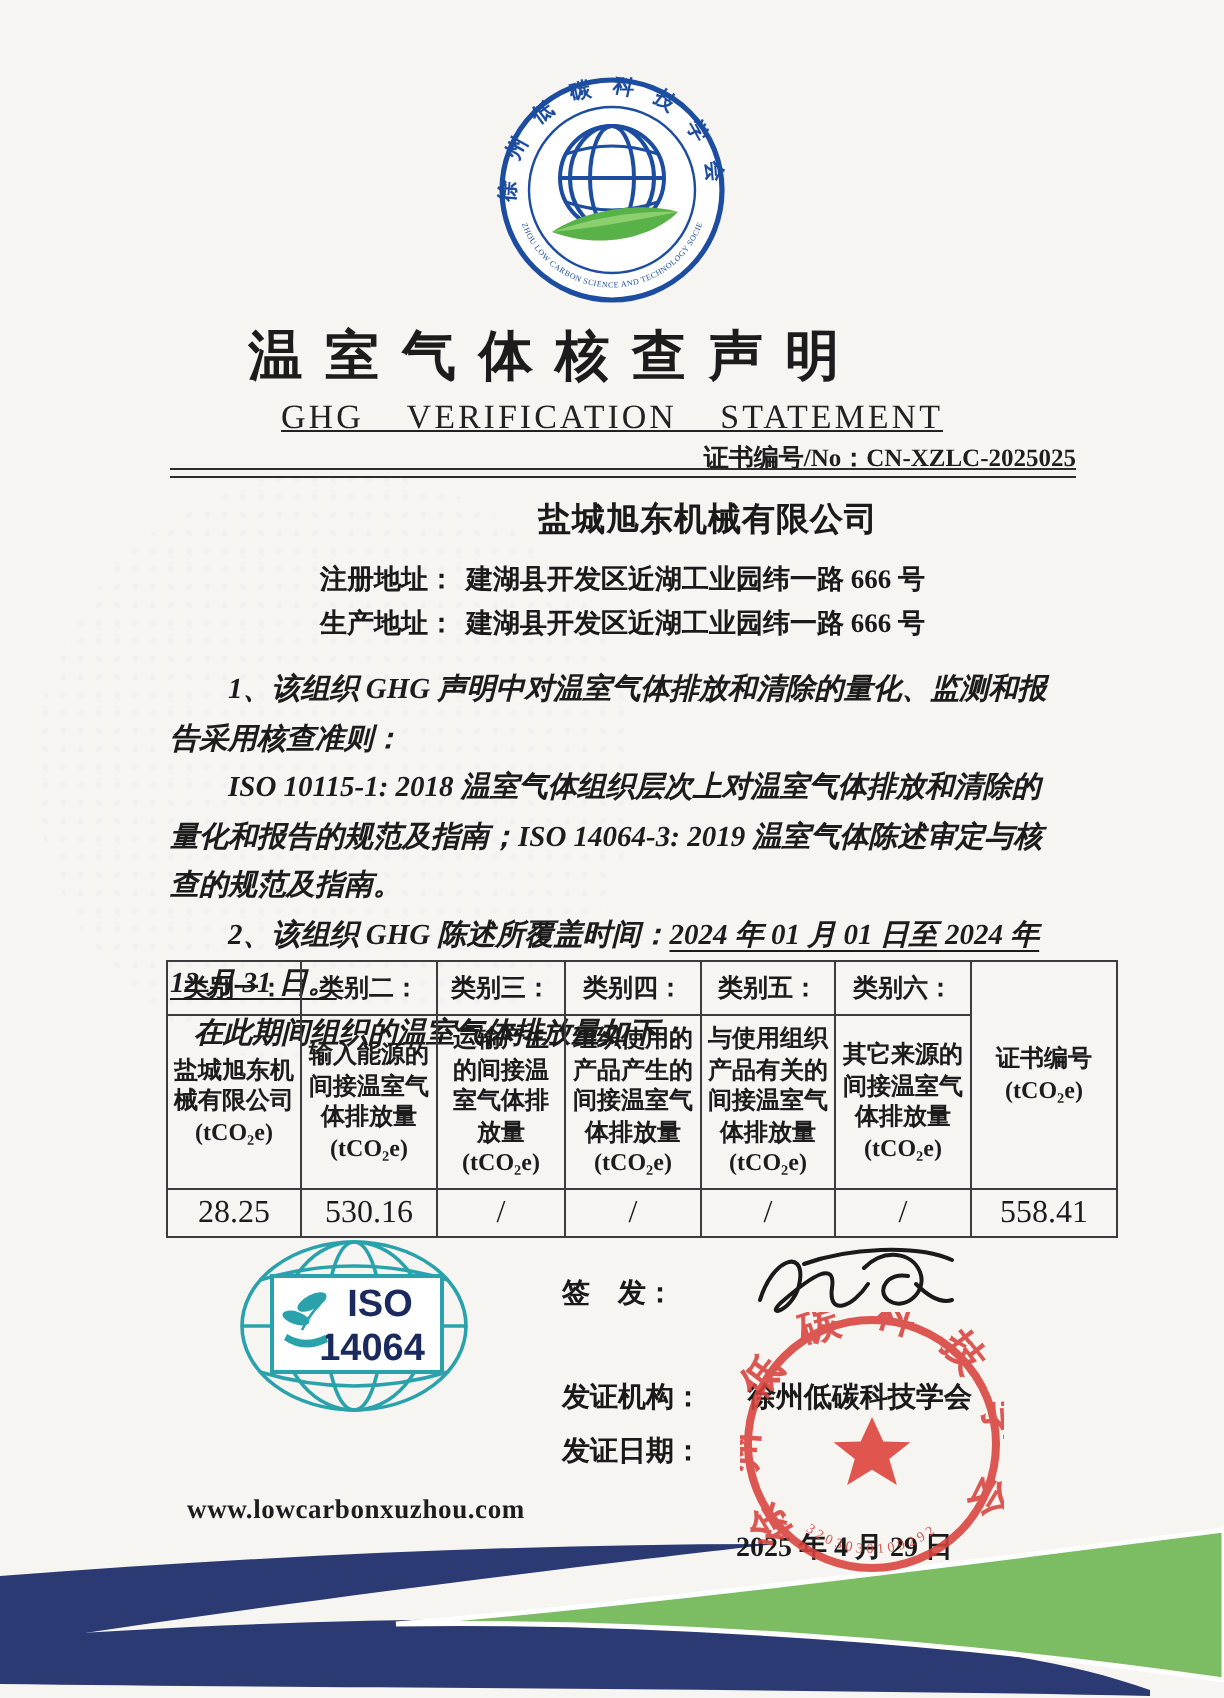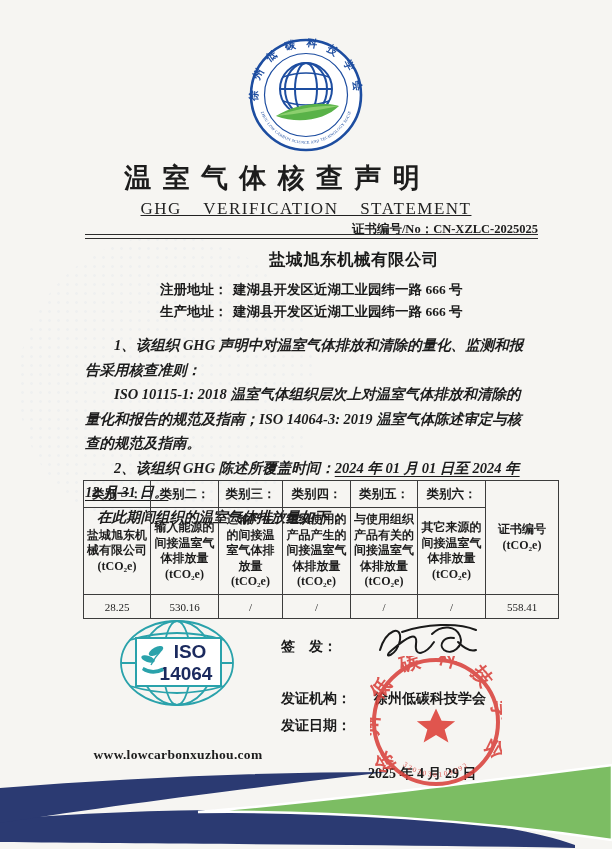--- a/index.html
+++ b/index.html
@@ -35,21 +35,21 @@
     font-size:14.5px;font-weight:600;line-height:24.5px;color:#1c1c1c;}
   .body-text p{margin:0;text-indent:2em;font-style:italic;}
   .body-text p.noindent{text-indent:0;padding-left:12px;}
   .u{text-decoration:underline;text-underline-offset:3px;}
   
   table.em{position:absolute;left:83px;top:480px;border-collapse:collapse;
     font-family:"Liberation Serif","DejaVu Serif",serif;color:#1c1c1c;}
   table.em td{border:1.4px solid #3c3c3c;text-align:center;vertical-align:middle;padding:2px 3px;}
   td.cat{height:22px;font-size:12.5px;font-weight:600;}
   td.desc{height:82px;font-size:12px;font-weight:600;line-height:15.5px;}
-  td.val{height:19px;font-size:11px;}
+  td.val{height:19px;font-size:16px;}
   .cw1{width:60px}.cw2{width:61px}.cw3{width:57px}.cw4{width:61px}.cw5{width:60px}.cw6{width:61px}.cw7{width:66px}
   
   .iso-logo{position:absolute;left:118px;top:618px;width:118px;height:90px;}
   .website{position:absolute;left:88px;top:747px;width:180px;text-align:center;
     font-size:13.5px;font-weight:700;letter-spacing:.3px;color:#1d1d1d;}
   .f-label{position:absolute;left:281px;font-size:14px;font-weight:700;color:#1a1a1a;}
   .f-value{position:absolute;font-size:14px;font-weight:700;color:#1a1a1a;}
   .sign-label{top:638px;}
   .issuer-label{top:690px;} .issuer-value{left:374px;top:690px;}
   .date-label{top:717px;}   .date-value{left:368px;top:717px;margin-top:48px;}

